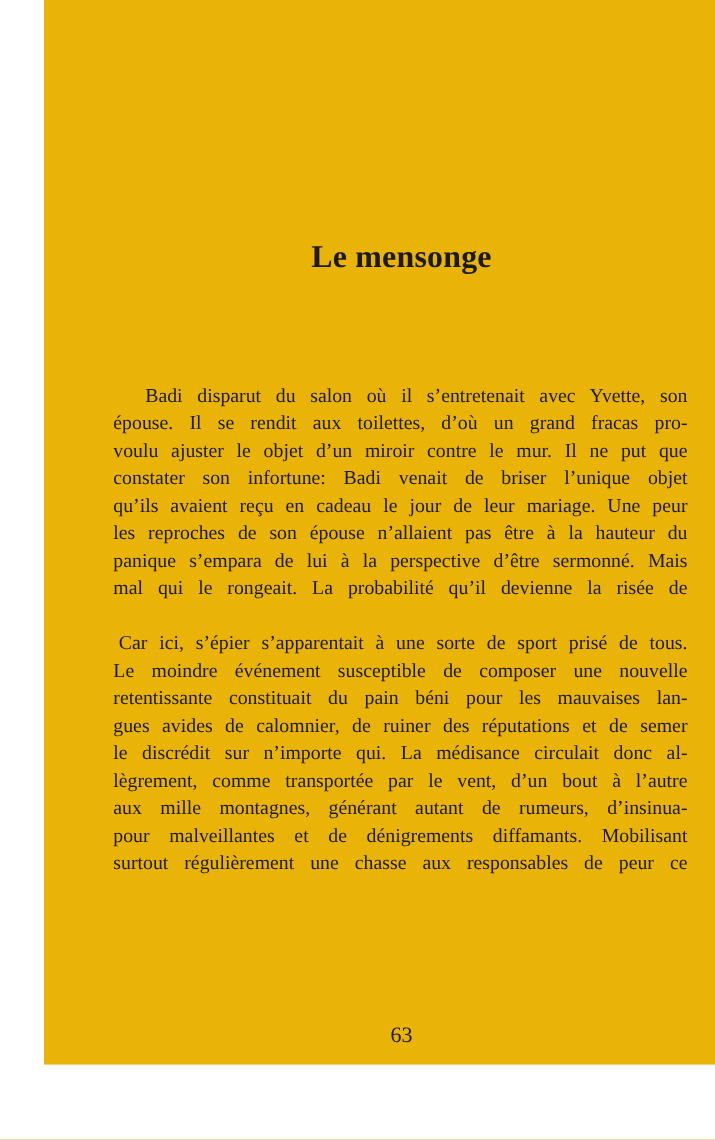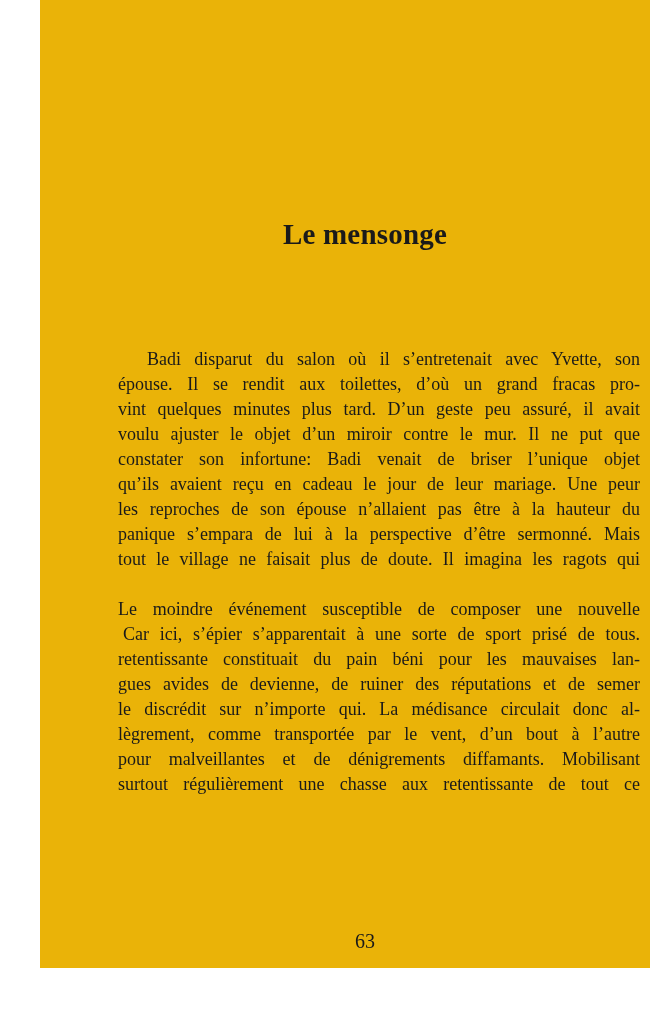--- a/index.html
+++ b/index.html
@@ -25,21 +25,21 @@
     text-align: center;
     font-size: 29px;
     font-weight: bold;
     line-height: 1;
     letter-spacing: 0.2px;
     margin: 0;
   }
   .text-block {
     position: absolute;
     top: 347px;
-    left: 78px;
+    left: 63px;
     width: 522px;
     font-size: 18px;
     line-height: 25px;
   }
   .para {
     margin: 0 0 25px 0;
   }
   .para:last-child {
     margin-bottom: 0;
   }
@@ -64,34 +64,34 @@
 </head>
 <body>
 
 <div class="book-page">
   <h1 class="chapter-title">Le mensonge</h1>
 
   <div class="text-block" id="text-block">
       <div class="para">
         <div class="line" style="text-indent: 29px;">Badi disparut du salon où il s’entretenait avec Yvette, son</div>
         <div class="line">épouse. Il se rendit aux toilettes, d’où un grand fracas pro-</div>
-        <div class="line">vint quelques minutes plus tard. D’un geste peu assuré, il avait</div>
         <div class="line">voulu ajuster le objet d’un miroir contre le mur. Il ne put que</div>
         <div class="line">constater son infortune: Badi venait de briser l’unique objet</div>
         <div class="line">qu’ils avaient reçu en cadeau le jour de leur mariage. Une peur</div>
         <div class="line">les reproches de son épouse n’allaient pas être à la hauteur du</div>
         <div class="line">panique s’empara de lui à la perspective d’être sermonné. Mais</div>
-        <div class="line">tout le village ne faisait plus de doute. Il imagina les ragots qui</div>
+        <div class="line">mal qui le rongeait. La probabilité qu’il devienne la risée de</div>
       </div>
       <div class="para">
+        <div class="line" style="text-indent: 5px;">Car ici, s’épier s’apparentait à une sorte de sport prisé de tous.</div>
         <div class="line">Le moindre événement susceptible de composer une nouvelle</div>
-        <div class="line" style="text-indent: 5px;">Car ici, s’épier s’apparentait à une sorte de sport prisé de tous.</div>
         <div class="line">retentissante constituait du pain béni pour les mauvaises lan-</div>
-        <div class="line">gues avides de devienne, de ruiner des réputations et de semer</div>
+        <div class="line">gues avides de calomnier, de ruiner des réputations et de semer</div>
         <div class="line">le discrédit sur n’importe qui. La médisance circulait donc al-</div>
         <div class="line">lègrement, comme transportée par le vent, d’un bout à l’autre</div>
+        <div class="line">aux mille montagnes, générant autant de rumeurs, d’insinua-</div>
         <div class="line">pour malveillantes et de dénigrements diffamants. Mobilisant</div>
-        <div class="line">surtout régulièrement une chasse aux retentissante de tout ce</div>
+        <div class="line">surtout régulièrement une chasse aux responsables de peur ce</div>
       </div>
     </div>
 
   <div class="page-number">63</div>
 </div>
 
 </body></html>

